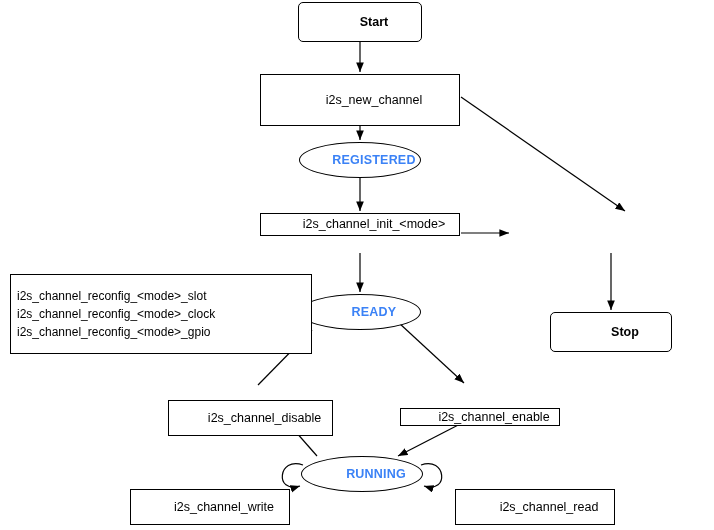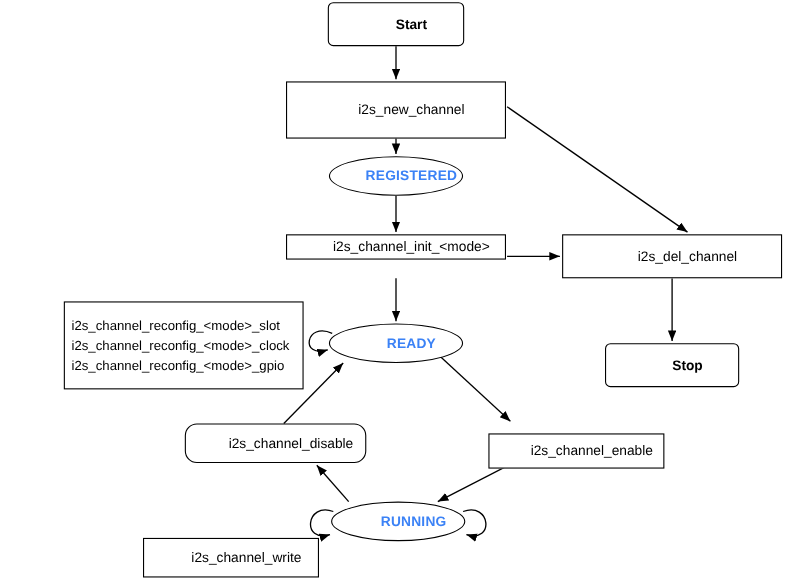--- a/index.html
+++ b/index.html
@@ -102,32 +102,32 @@
   </svg>
 
   <div class="node rounded" style="left:298px; top:2px; width:124px; height:40px;">Start</div>
 
   <div class="node" style="left:260px; top:74px; width:200px; height:52px;">i2s_new_channel</div>
 
   <div class="node state" style="left:299px; top:142px; width:122px; height:36px;">REGISTERED</div>
 
   <div class="node" style="left:260px; top:213px; width:200px; height:23px;">i2s_channel_init_&lt;mode&gt;</div>
 
-  <div class="node" style="left:511px; top:213px; width:200px; height:40px;">i2s_del_channel</div>
 
   <div class="node state" style="left:299px; top:294px; width:122px; height:36px;">READY</div>
 
   <div class="node rounded" style="left:550px; top:312px; width:122px; height:40px;">Stop</div>
 
-  <div class="node multiline" style="left:10px; top:274px; width:218px; height:80px;margin-left:48px;">i2s_channel_reconfig_&lt;mode&gt;_slot
+  <div class="node multiline" style="left:10px; top:274px; width:302px; height:80px;">i2s_channel_reconfig_&lt;mode&gt;_slot
 i2s_channel_reconfig_&lt;mode&gt;_clock
 i2s_channel_reconfig_&lt;mode&gt;_gpio</div>
 
-  <div class="node" style="left:168px; top:385px; width:165px; height:36px;border-radius:11px;">i2s_channel_disable</div>
+  <div class="node" style="left:168px; top:400px; width:165px; height:36px;">i2s_channel_disable</div>
 
-  <div class="node" style="left:400px; top:394px; width:160px; height:32px;margin-left:44px;">i2s_channel_enable</div>
+  <div class="node" style="left:400px; top:408px; width:160px; height:18px;">i2s_channel_enable</div>
 
   <div class="node state" style="left:301px; top:456px; width:122px; height:36px;">RUNNING</div>
 
   <div class="node" style="left:109px; top:489px; width:160px; height:36px;margin-left:21px;">i2s_channel_write</div>
 
+  <div class="node" style="left:455px; top:489px; width:160px; height:36px;">i2s_channel_read</div>
 
 </div>
 
 </body></html>

